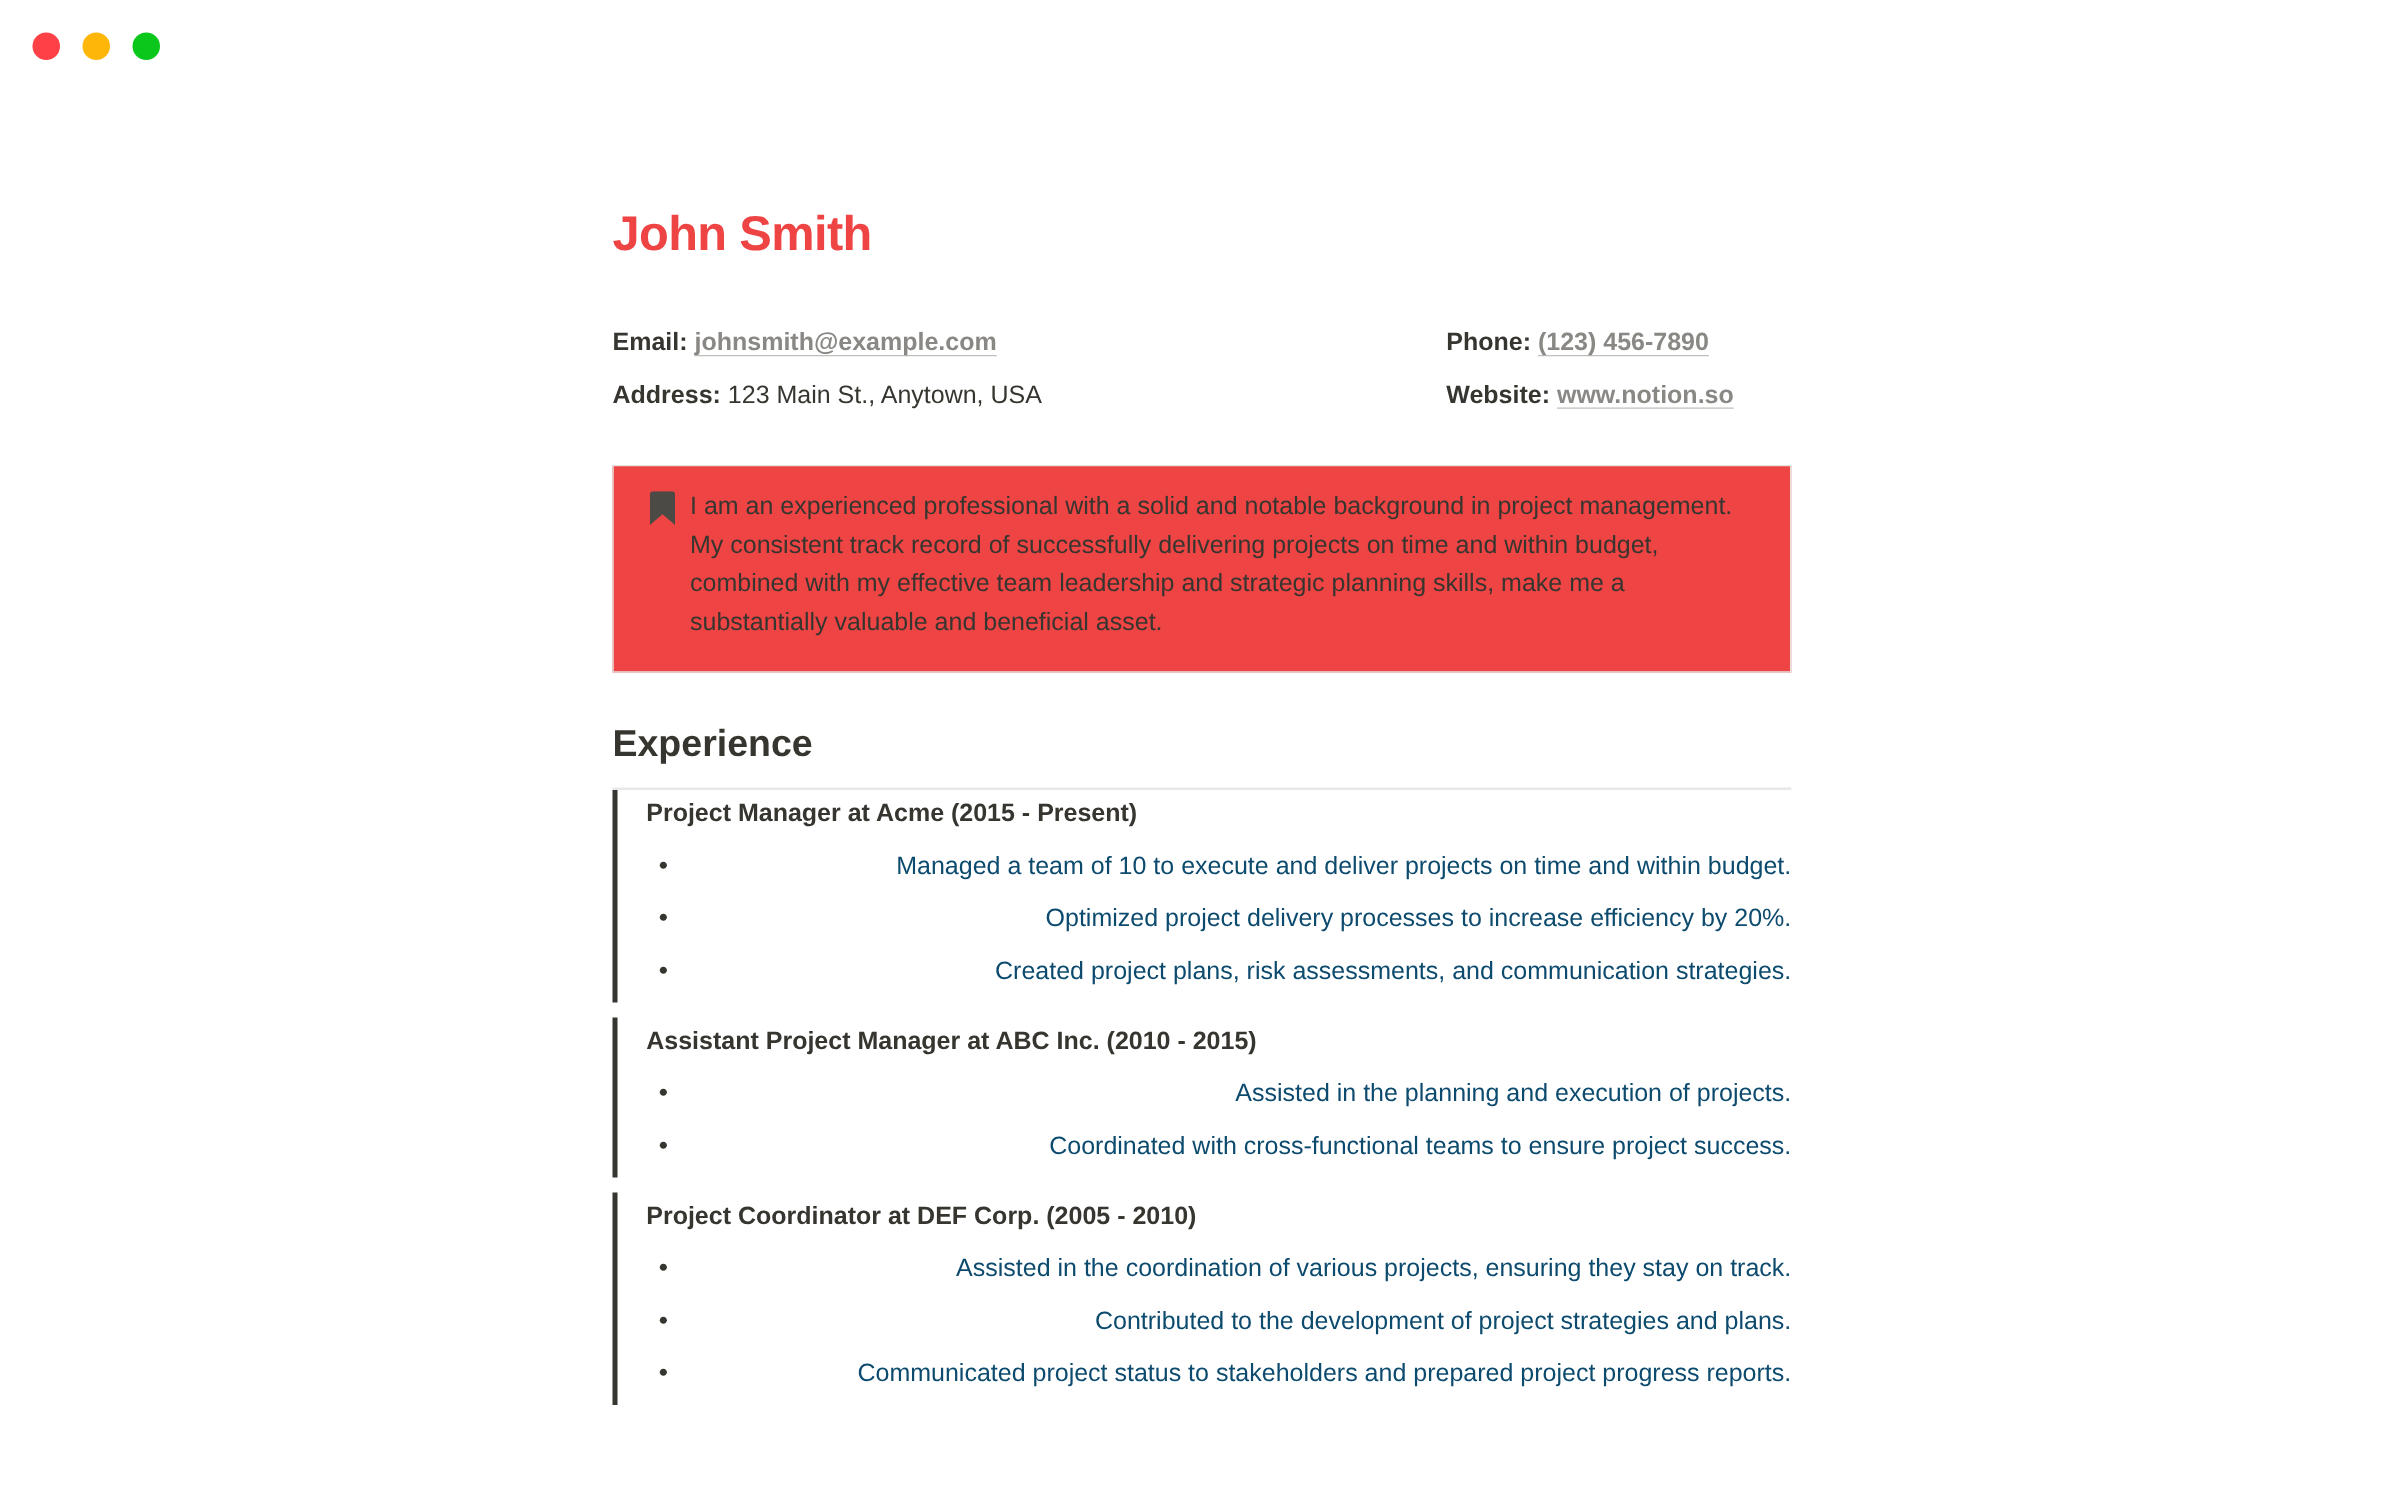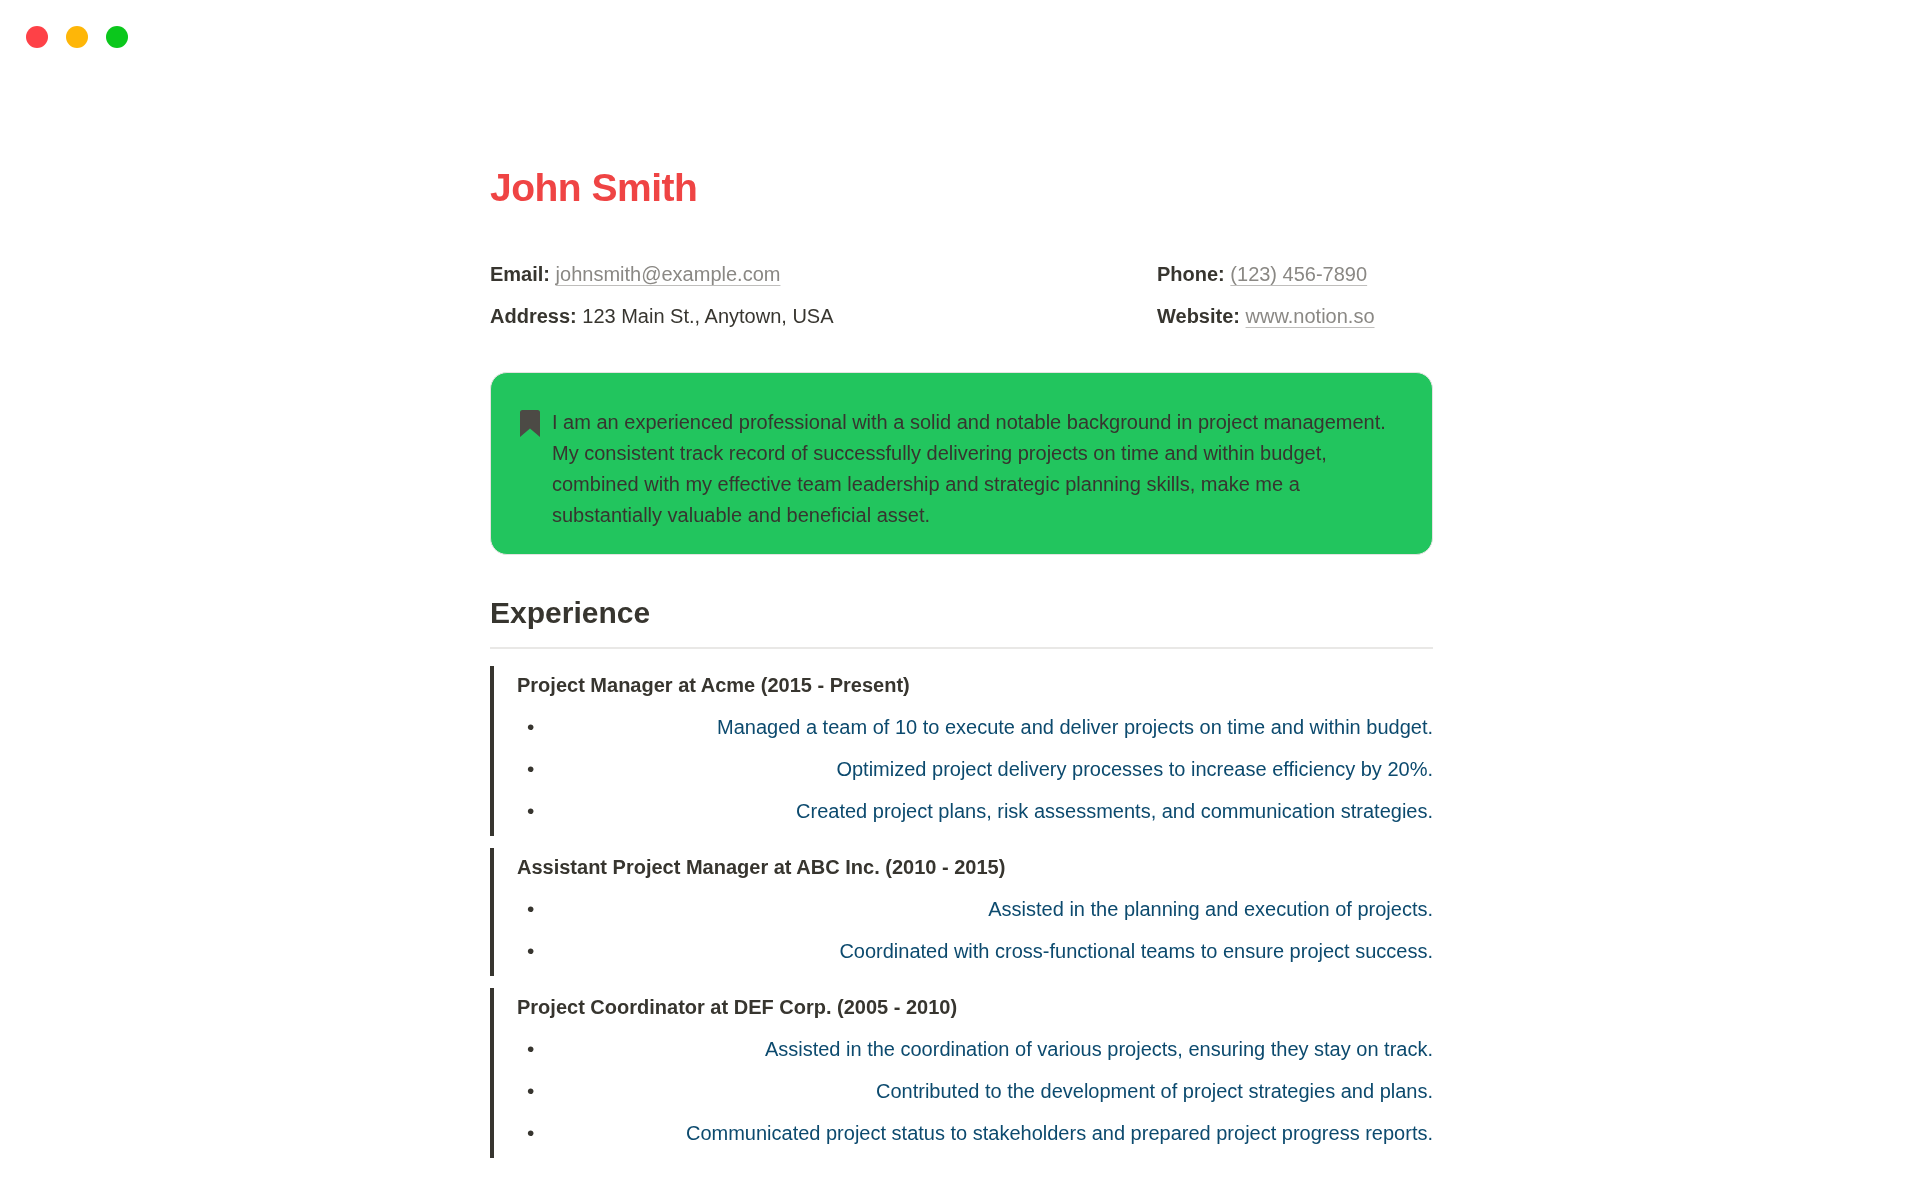--- a/index.html
+++ b/index.html
@@ -48,30 +48,31 @@
     white-space: nowrap;
   }
   .contact-row .label { font-weight: 700; color: #37352f; }
   a.gray-link {
     color: #8a8884;
     text-decoration: underline;
     text-decoration-color: rgba(55,53,47,0.32);
     text-decoration-thickness: 1px;
     text-underline-offset: 4px;
     cursor: pointer;
+    font-weight: bold;
   }
   .plain-value { color: #37352f; }
 
   
   .callout {
     margin-top: 29px;
     border: 1px solid #e4e3e1;
-    border-radius: 17px;
-    background: #22c55e;
-    padding: 34px 30px 23px 29px;
+    border-radius: 0;
+    background: #ef4444;
+    padding: 17px 30px 23px 29px;
     display: flex;
     align-items: flex-start;
   }
   .callout-icon { flex: 0 0 auto; margin-top: 3px; width: 20px; height: 27px; }
   .callout-text {
     margin-left: 12px;
     font-size: 20px;
     line-height: 31px;
     color: #37352f;
   }
@@ -84,21 +85,21 @@
     font-weight: 700;
     color: #37352f;
   }
   .divider {
     margin-top: 15px;
     border: none;
     border-top: 2px solid #e9e8e6;
     height: 0;
     width: 100%;
   }
-  .quotes { margin-top: 17px; }
+  .quotes { margin-top: 0; }
   .quote {
     border-left: 4px solid #37352f;
     padding: 4px 0 10px 23px;
     margin-bottom: 12px;
   }
   .job-title {
     font-size: 20px;
     line-height: 30px;
     font-weight: 700;
     color: #37352f;

